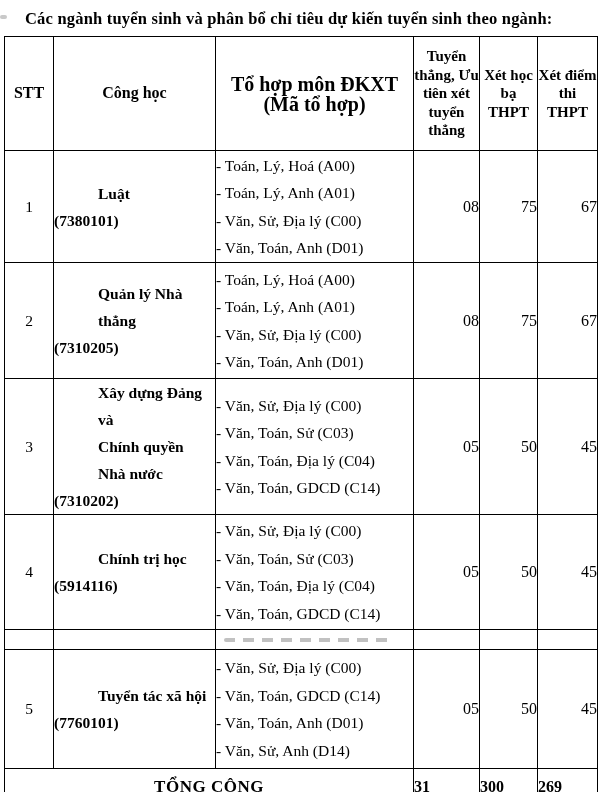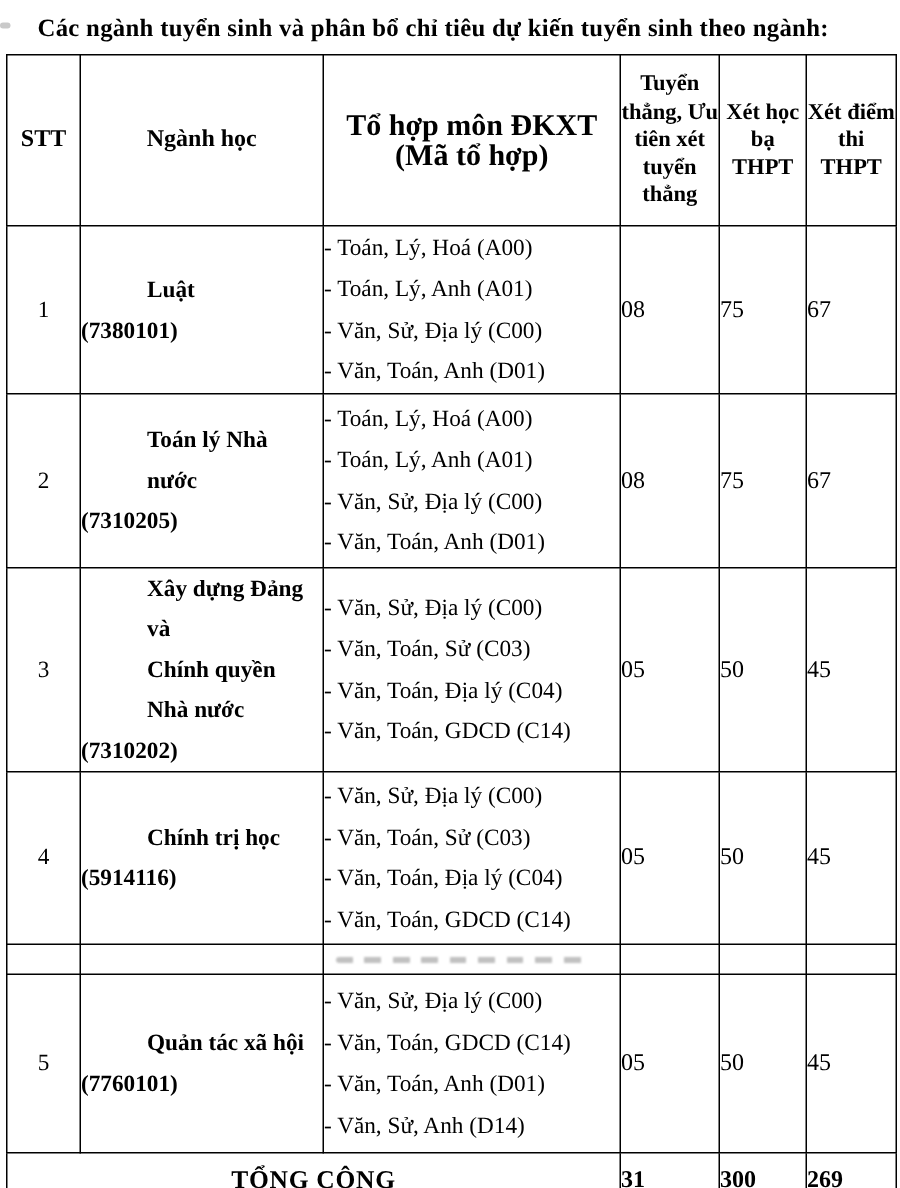--- a/index.html
+++ b/index.html
@@ -32,21 +32,21 @@
   }
   th.th-combos { font-size:20px; line-height:20px; white-space:pre-line; }
   th.th-major, th.th-stt { font-size:16px; }
 
   td.stt-cell { text-align:center; vertical-align:middle; font-size:15.5px; }
   td.major-cell { vertical-align:middle; padding-left:10px; padding-right:4px; }
   .major-name { font-weight:bold; font-size:15.5px; line-height:27px; white-space:pre-line;margin-left:44px; }
   .major-code { font-weight:bold; font-size:15.5px; line-height:27px; }
   td.combos-cell { vertical-align:middle; padding-left:9px; padding-right:2px; }
   .combo-line { font-size:15.5px; line-height:27.5px; white-space:nowrap; }
-  td.num-cell { text-align:left; vertical-align:middle; font-size:16px; }
+  td.num-cell { text-align:right; vertical-align:middle; font-size:16px; }
 
   td.total-label-cell {
     text-align:center; vertical-align:middle;
     font-weight:bold; font-size:17px; letter-spacing:.5px;
     padding-right:70px;
   }
   td.total-num-cell {
     text-align:left; vertical-align:middle; font-weight:bold; font-size:16px;
   }
 
@@ -75,21 +75,21 @@
       <col class="c-major">
       <col class="c-combos">
     <col class="c-direct">
       <col class="c-transcript">
       <col class="c-exam">
   </colgroup>
 
   <thead>
     <tr class="h-header">
       <th class="th-stt">STT</th>
-      <th class="th-major">Ngành học</th>
+      <th class="th-major">Công học</th>
       <th class="th-combos">Tổ hợp môn ĐKXT
 (Mã tổ hợp)</th>
       <th>Tuyển thẳng, Ưu tiên xét tuyển thẳng</th>
       <th>Xét học bạ THPT</th>
       <th>Xét điểm thi THPT</th>
     </tr>
   </thead>
 
   <tbody>
     <tr class="h-r1">
@@ -105,21 +105,21 @@
         <div class="combo-line">- Văn, Toán, Anh (D01)</div>
       </td>
       <td class="num-cell">08</td>
       <td class="num-cell">75</td>
       <td class="num-cell">67</td>
     </tr>
 
     <tr class="h-r2">
       <td class="stt-cell">2</td>
       <td class="major-cell">
-        <div class="major-name">Toán lý Nhà nước</div>
+        <div class="major-name">Quản lý Nhà thẳng</div>
         <div class="major-code">(7310205)</div>
       </td>
       <td class="combos-cell">
         <div class="combo-line">- Toán, Lý, Hoá (A00)</div>
         <div class="combo-line">- Toán, Lý, Anh (A01)</div>
         <div class="combo-line">- Văn, Sử, Địa lý (C00)</div>
         <div class="combo-line">- Văn, Toán, Anh (D01)</div>
       </td>
       <td class="num-cell">08</td>
       <td class="num-cell">75</td>
@@ -169,21 +169,21 @@
         <div class="smudge"></div>
       </td>
       <td></td>
       <td></td>
       <td></td>
     </tr>
 
     <tr class="h-r5">
       <td class="stt-cell">5</td>
       <td class="major-cell">
-        <div class="major-name">Quản tác xã hội</div>
+        <div class="major-name">Tuyển tác xã hội</div>
         <div class="major-code">(7760101)</div>
       </td>
       <td class="combos-cell">
         <div class="combo-line">- Văn, Sử, Địa lý (C00)</div>
         <div class="combo-line">- Văn, Toán, GDCD (C14)</div>
         <div class="combo-line">- Văn, Toán, Anh (D01)</div>
         <div class="combo-line">- Văn, Sử, Anh (D14)</div>
       </td>
       <td class="num-cell">05</td>
       <td class="num-cell">50</td>

